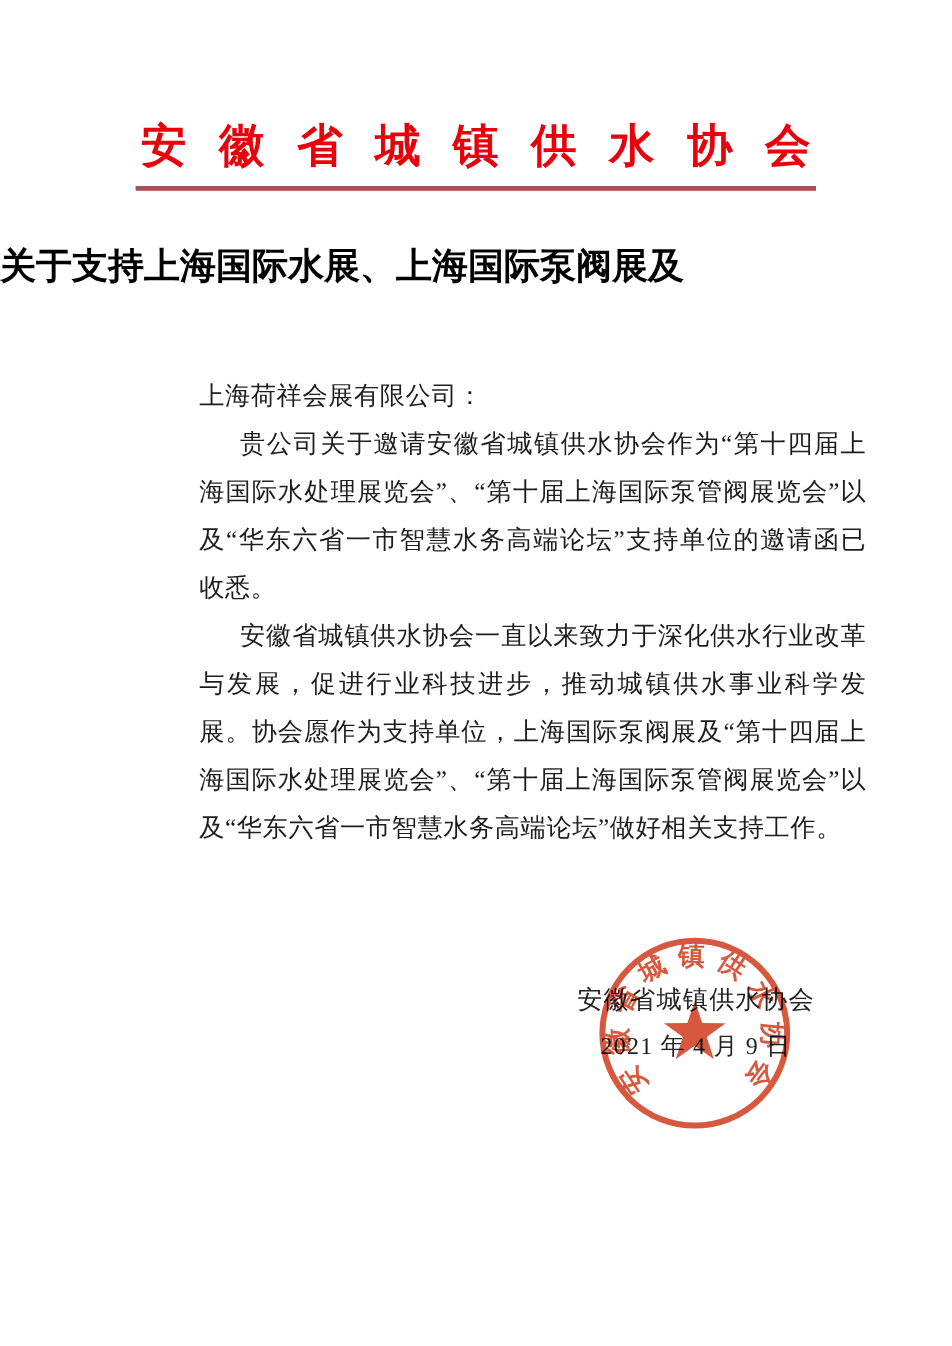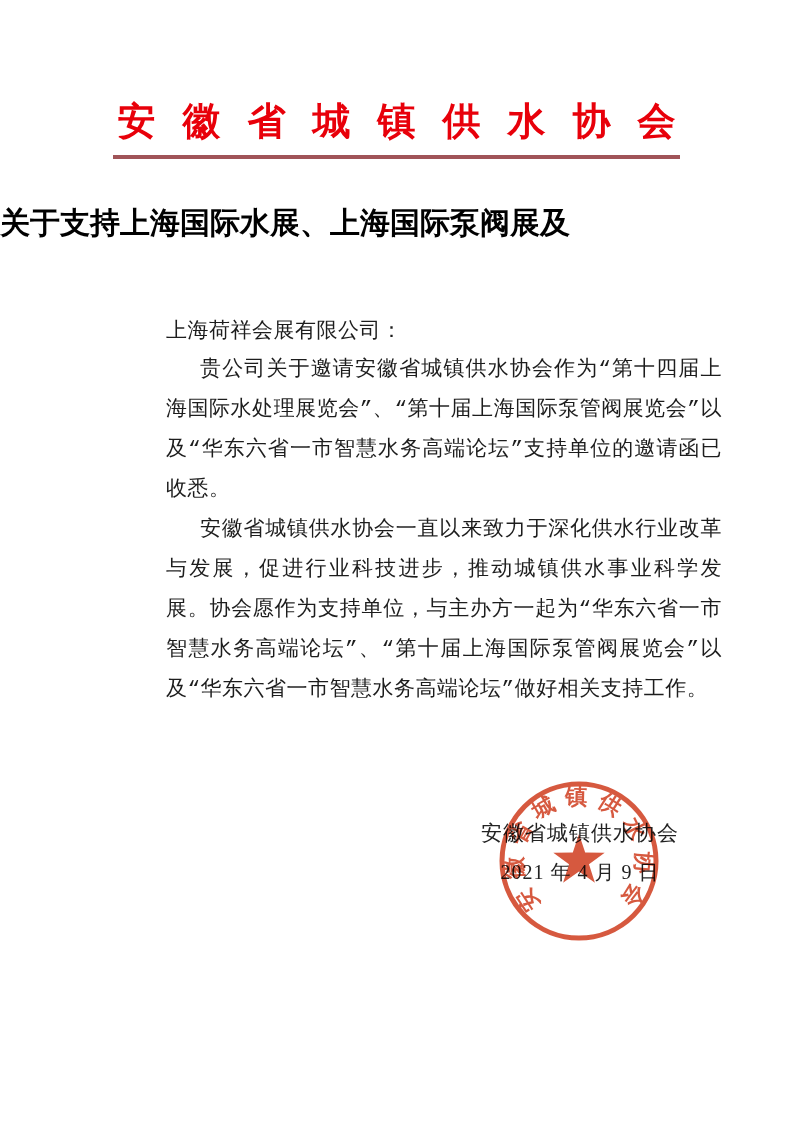--- a/index.html
+++ b/index.html
@@ -32,21 +32,21 @@
   }
   
   .body-text{
     position:absolute;top:310px;left:134px;width:556px;
     font-size:21px;line-height:40px;color:#1d1d1d;
     text-align:justify;
     letter-spacing:0.5px;
     margin-left:32px;
   }
   .body-text p{margin:0;}
-  .body-text p.indent{text-indent:34px;font-family:Liberation Mono, monospace;}
+  .body-text p.indent{text-indent:34px;}
   
   .sign-block{
     position:absolute;top:820px;left:428px;width:304px;
     text-align:center;color:#222;z-index:1;
   }
   .sign-org{font-size:21px;line-height:26px;letter-spacing:1px;}
   .sign-date{font-size:20px;line-height:24px;margin-top:14px;letter-spacing:1px;}
   
   .seal{
     position:absolute;top:766px;left:484px;width:190px;height:190px;
@@ -67,21 +67,21 @@
 
   <div class="head-rule"></div>
 
   <div class="doc-title">
     <div>关于支持上海国际水展、上海国际泵阀展及</div>
   </div>
 
   <div class="body-text">
     <p>上海荷祥会展有限公司：</p>
     <p class="indent">贵公司关于邀请安徽省城镇供水协会作为“第十四届上海国际水处理展览会”、“第十届上海国际泵管阀展览会”以及“华东六省一市智慧水务高端论坛”支持单位的邀请函已收悉。</p>
-    <p class="indent">安徽省城镇供水协会一直以来致力于深化供水行业改革与发展，促进行业科技进步，推动城镇供水事业科学发展。协会愿作为支持单位，与主办方一起为“华东六省一市智慧水务高端论坛”、“第十届上海国际泵管阀展览会”以及“华东六省一市智慧水务高端论坛”做好相关支持工作。</p>
+    <p class="indent">安徽省城镇供水协会一直以来致力于深化供水行业改革与发展，促进行业科技进步，推动城镇供水事业科学发展。协会愿作为支持单位，上海国际泵阀展及“第十四届上海国际水处理展览会”、“第十届上海国际泵管阀展览会”以及“华东六省一市智慧水务高端论坛”做好相关支持工作。</p>
   </div>
 
   <div class="sign-block">
     <div class="sign-org">安徽省城镇供水协会</div>
     <div class="sign-date">2021 年 4 月 9 日</div>
   </div>
 
   <svg class="seal" viewBox="-95 -95 190 190" xmlns="http://www.w3.org/2000/svg">
     <defs>
       <filter id="inkblur" x="-10%" y="-10%" width="120%" height="120%">

